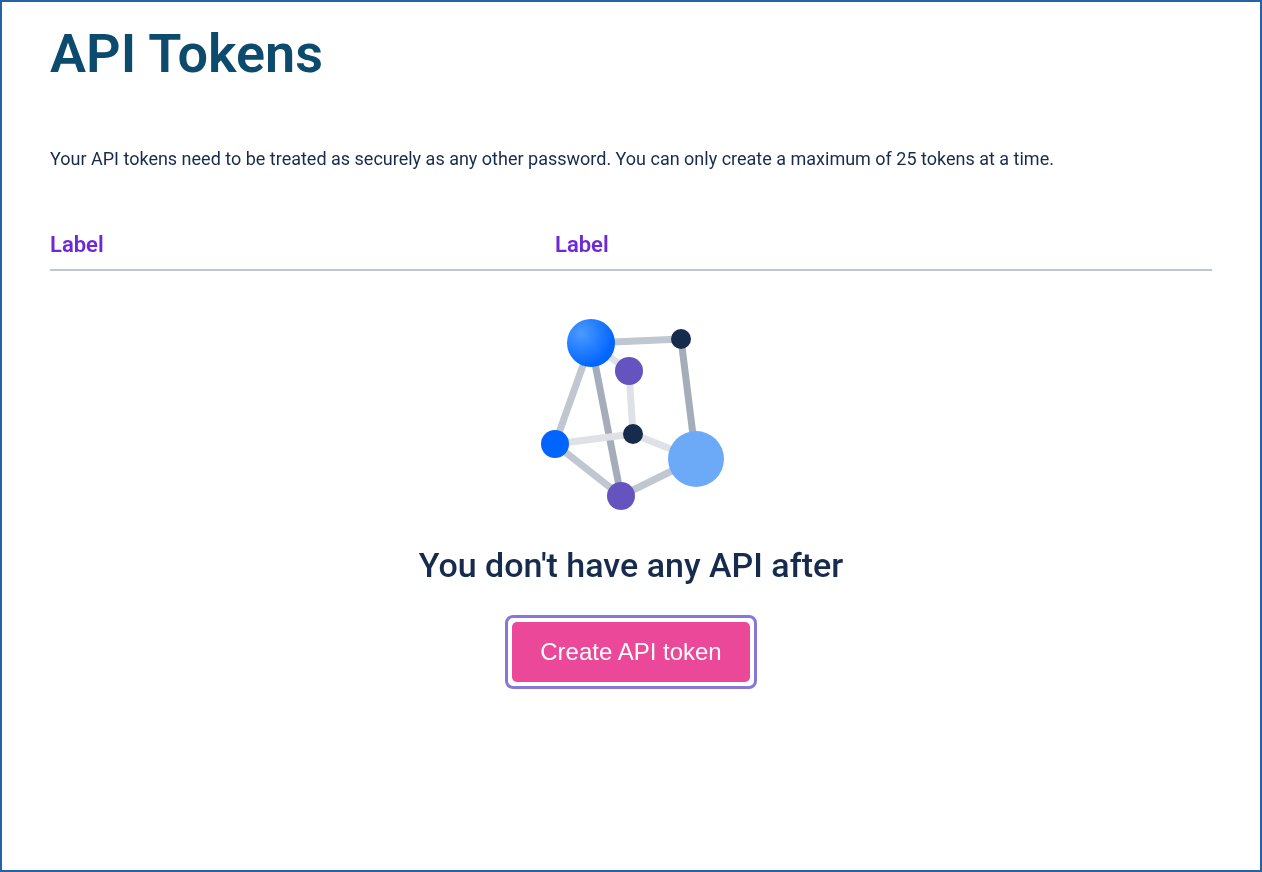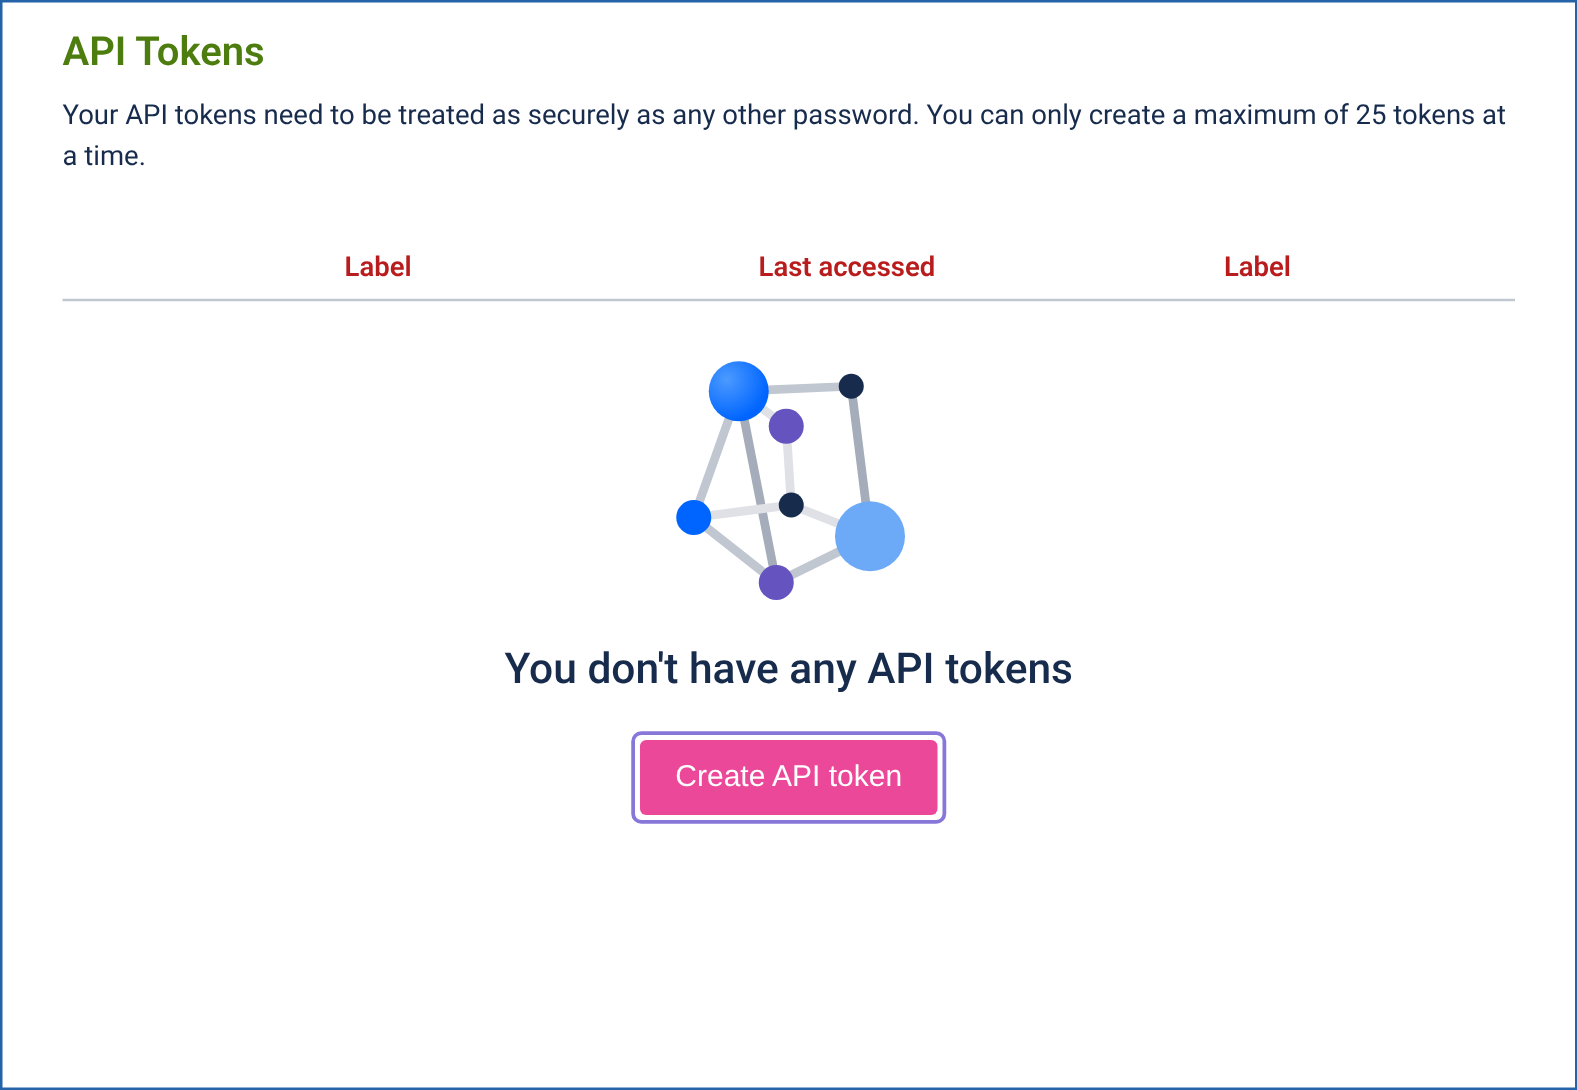--- a/index.html
+++ b/index.html
@@ -13,42 +13,41 @@
       width: 1262px;
       height: 872px;
     }
     .container {
       border: 2px solid #2563a8;
       width: 100%;
       height: 100%;
       padding: 20px 48px 30px 48px;
     }
     .page-title {
-      font-size: 32px;
+      font-size: 54px;
       font-weight: 600;
-      color: #4d7c0f;
-      margin-bottom: 16px;
+      color: #0c4a6e;
+      margin-bottom: 60px;
     }
     .description {
-      font-size: 22px;
+      font-size: 18px;
       line-height: 1.5;
       color: #172b4d;
       margin-bottom: 24px;
     }
     .table-header {
       display: flex;
       margin-top: 60px;
       padding-bottom: 12px;
       border-bottom: 2px solid #c1c7d0;
     }
     .table-header-cell {
       font-size: 22px;
       font-weight: 600;
-      color: #b91c1c;
-      text-align: center;
+      color: #6d28d9;
     }
     .col-label {
       flex: 0 0 505px;
     }
     .col-created {
       flex: 0 0 245px;
     }
     .col-last-accessed {
       flex: 0 0 245px;
     }
@@ -92,21 +91,20 @@
 </head>
 <body>
 
 <div class="container">
   <h1 class="page-title">API Tokens</h1>
 
   <p class="description">Your API tokens need to be treated as securely as any other password. You can only create a maximum of 25 tokens at a time.</p>
 
   <div class="table-header">
     <div class="table-header-cell col-label">Label</div>
-    <div class="table-header-cell col-last-accessed">Last accessed</div>
     <div class="table-header-cell col-action">Label</div>
   </div>
 
   <div class="empty-state">
     <svg class="empty-state-illustration" viewBox="0 0 220 210" xmlns="http://www.w3.org/2000/svg">
 
       <line x1="70" y1="32" x2="160" y2="28" stroke="#c1c7d0" stroke-width="7" stroke-linecap="round"></line>
       <line x1="160" y1="28" x2="175" y2="148" stroke="#a5adba" stroke-width="7" stroke-linecap="round"></line>
       <line x1="175" y1="148" x2="100" y2="185" stroke="#c1c7d0" stroke-width="7" stroke-linecap="round"></line>
       <line x1="100" y1="185" x2="34" y2="133" stroke="#c1c7d0" stroke-width="7" stroke-linecap="round"></line>
@@ -125,19 +123,19 @@
       </defs>
       <circle cx="70" cy="32" r="24" fill="url(#blueGrad)"></circle>
       <circle cx="160" cy="28" r="10" fill="#172b4d"></circle>
       <circle cx="108" cy="60" r="14" fill="#6554c0"></circle>
       <circle cx="34" cy="133" r="14" fill="#0065ff"></circle>
       <circle cx="112" cy="123" r="10" fill="#172b4d"></circle>
       <circle cx="175" cy="148" r="28" fill="#6ca9f7"></circle>
       <circle cx="100" cy="185" r="14" fill="#6554c0"></circle>
     </svg>
 
-    <h2 class="empty-state-title">You don't have any API tokens</h2>
+    <h2 class="empty-state-title">You don't have any API after</h2>
 
     <div class="button-focus-ring">
       <button class="primary-button">Create API token</button>
     </div>
   </div>
 </div>
 
 </body></html>

